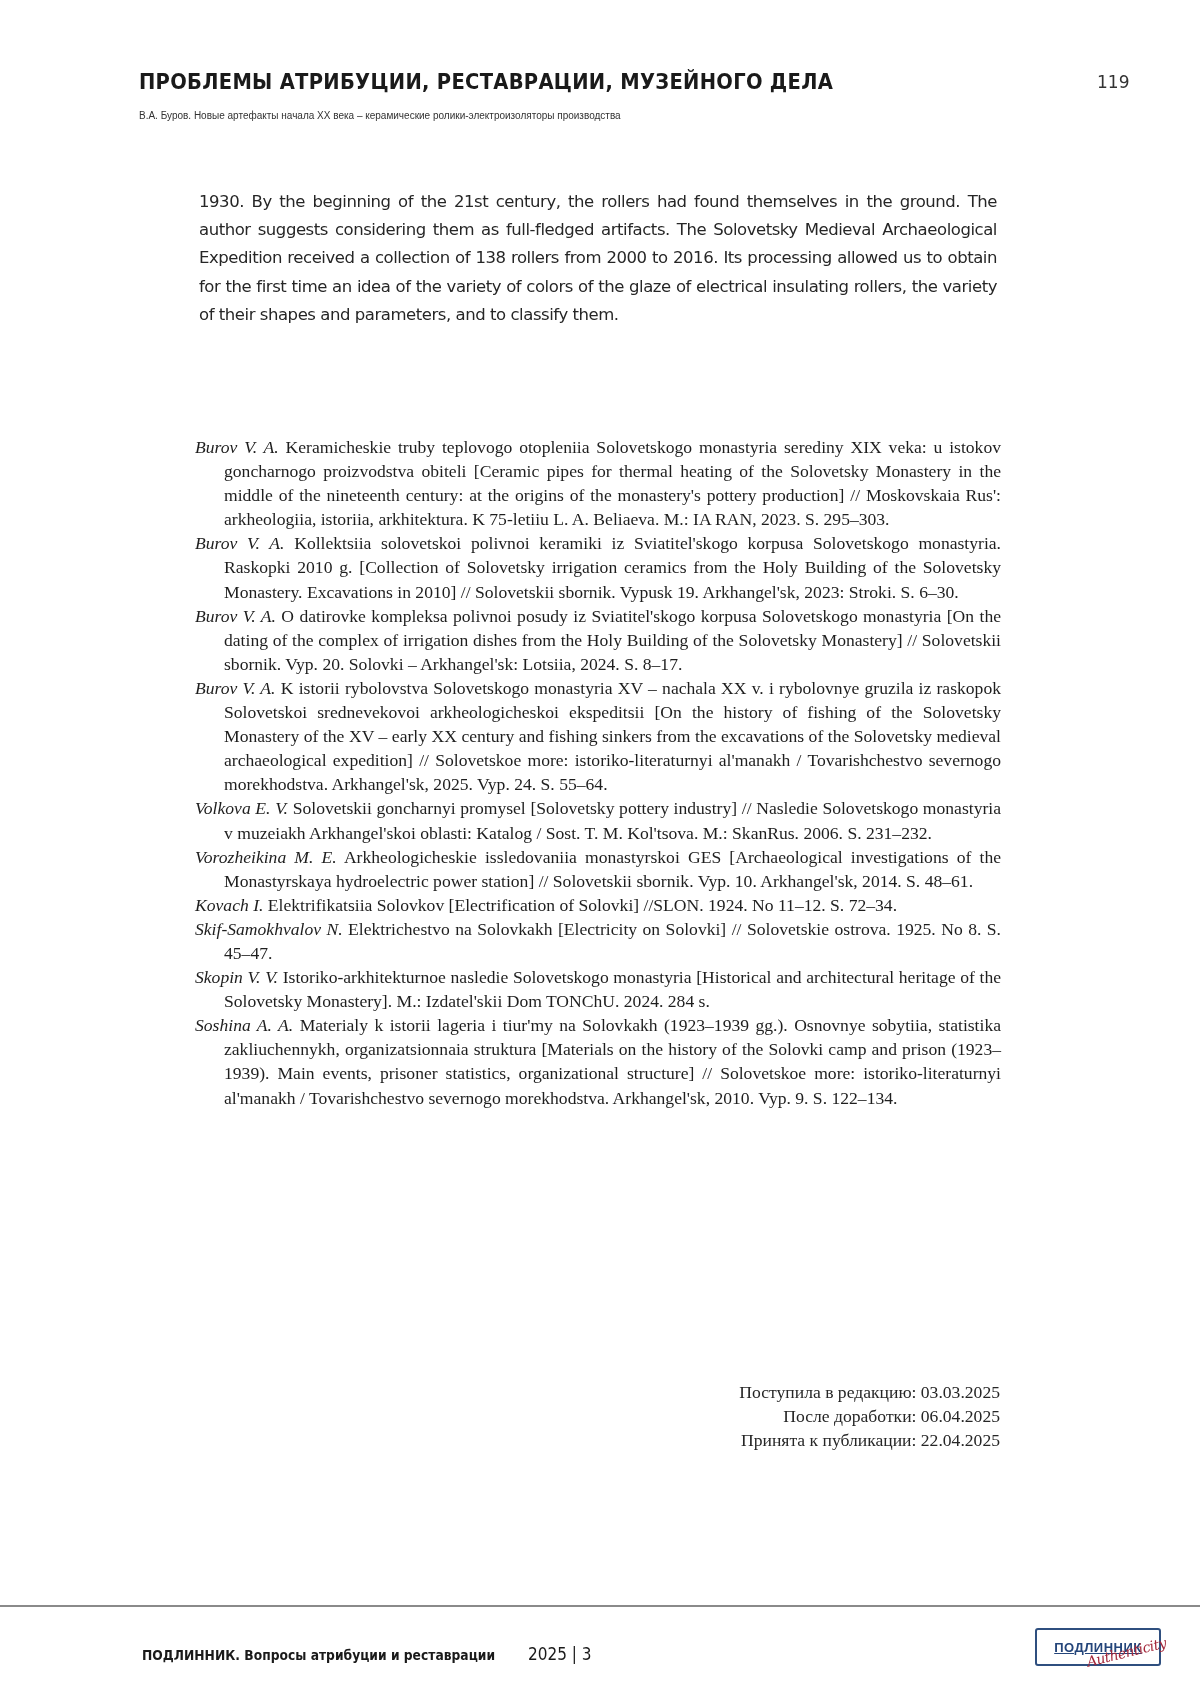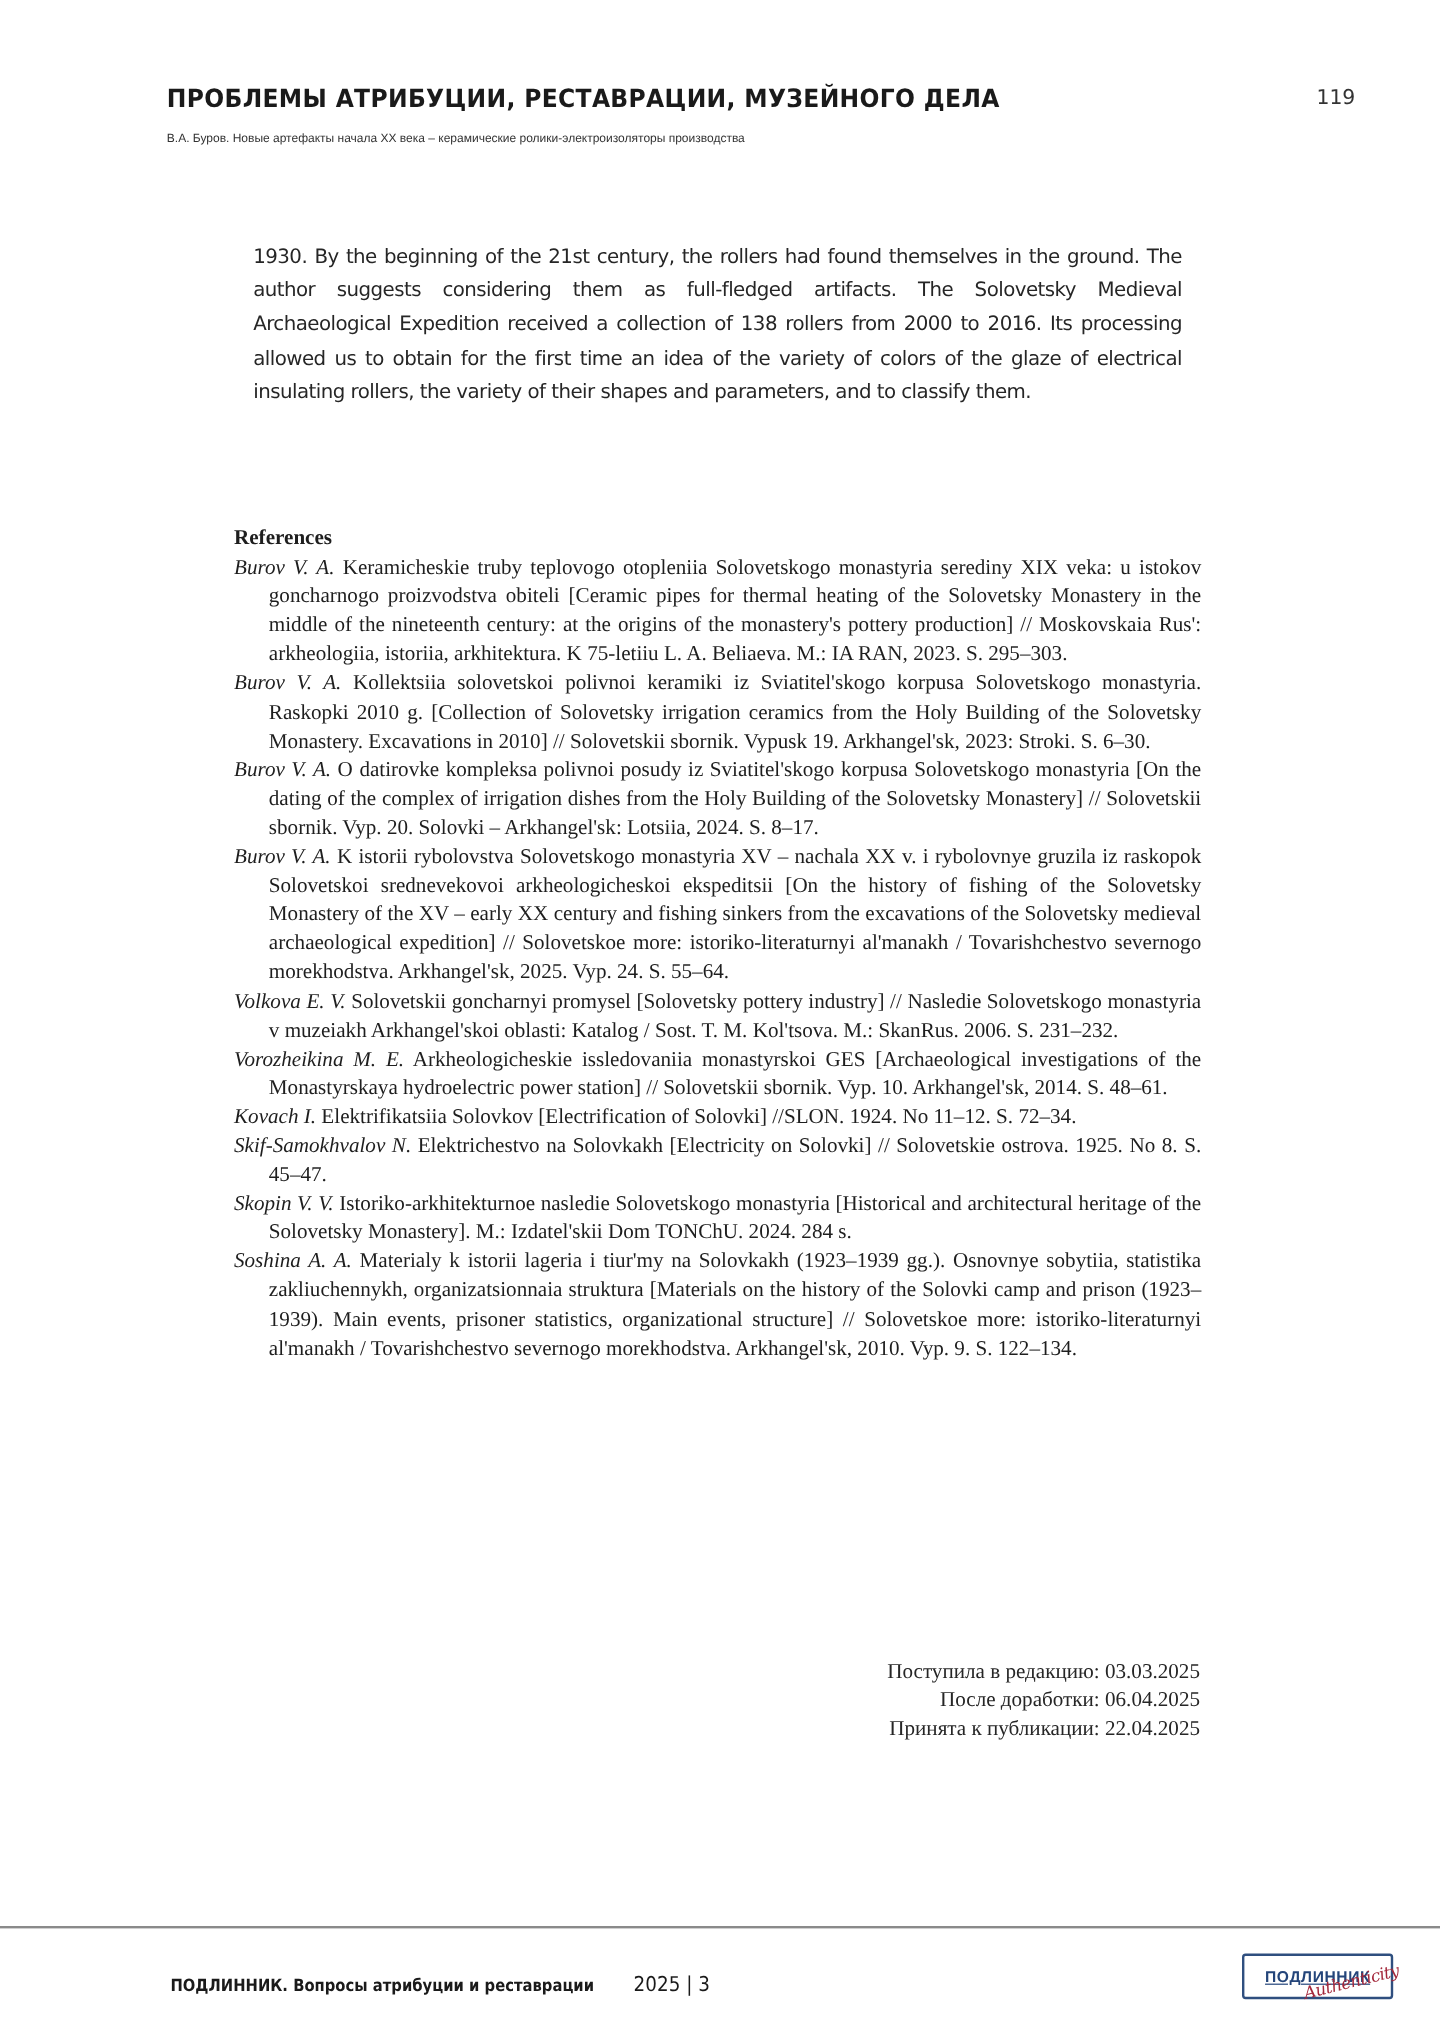--- a/index.html
+++ b/index.html
@@ -19,21 +19,21 @@
   .page-number {
     position: absolute; left: 1097px; top: 72px;
     font-family: "DejaVu Sans", sans-serif; font-size: 17px; color: #333;
   }
 
   .abstract {
     position: absolute; left: 195px; top: 184px; width: 806px;
     font-family: "DejaVu Sans", sans-serif; font-size: 16.5px; line-height: 28.2px;
     text-align: justify; color: #262626; letter-spacing: -0.45px;
   }
-  .abstract p { margin: 16px; }
+  .abstract p { margin: 4px; }
   .keywords { text-indent: 57px; }
   .keywords b { font-weight: bold; }
 
   .refs {
     position: absolute; left: 195px; top: 435px; width: 806px;
     font-family: "Liberation Serif", serif; font-size: 17.6px; line-height: 24.1px; color: #1e1e1e;
   }
   .refs-heading { font-weight: bold; margin: 0 0 1px 0; font-size: 17.6px; }
   .ref { margin: 0; padding-left: 29px; text-indent: -29px; text-align: justify; }
   .ref .author { font-style: italic; }
@@ -78,21 +78,20 @@
   <div class="running-sub">
     <div>В.А. Буров. Новые артефакты начала XX века – керамические ролики-электроизоляторы производства</div>
   </div>
   <div class="page-number">119</div>
 
   <div class="abstract">
     <p>1930. By the beginning of the 21st century, the rollers had found themselves in the ground. The author suggests considering them as full-fledged artifacts. The Solovetsky Medieval Archaeological Expedition received a collection of 138 rollers from 2000 to 2016. Its processing allowed us to obtain for the first time an idea of the variety of colors of the glaze of electrical insulating rollers, the variety of their shapes and parameters, and to classify them.</p>
   </div>
 
   <div class="refs">
-    <div class="refs-heading">References</div>
     <p class="ref"><span class="author">Burov V. A.</span><span> Keramicheskie truby teplovogo otopleniia Solovetskogo monastyria serediny XIX veka: u istokov goncharnogo proizvodstva obiteli [Ceramic pipes for thermal heating of the Solovetsky Monastery in the middle of the nineteenth century: at the origins of the monastery's pottery production] // Moskovskaia Rus': arkheologiia, istoriia, arkhitektura. K 75-letiiu L. A. Beliaeva. M.: IA RAN, 2023. S. 295–303.</span></p>
     <p class="ref"><span class="author">Burov V. A.</span><span> Kollektsiia solovetskoi polivnoi keramiki iz Sviatitel'skogo korpusa Solovetskogo monastyria. Raskopki 2010 g. [Collection of Solovetsky irrigation ceramics from the Holy Building of the Solovetsky Monastery. Excavations in 2010] // Solovetskii sbornik. Vypusk 19. Arkhangel'sk, 2023: Stroki. S. 6–30.</span></p>
     <p class="ref"><span class="author">Burov V. A.</span><span> O datirovke kompleksa polivnoi posudy iz Sviatitel'skogo korpusa Solovetskogo monastyria [On the dating of the complex of irrigation dishes from the Holy Building of the Solovetsky Monastery] // Solovetskii sbornik. Vyp. 20. Solovki – Arkhangel'sk: Lotsiia, 2024. S. 8–17.</span></p>
     <p class="ref"><span class="author">Burov V. A.</span><span> K istorii rybolovstva Solovetskogo monastyria XV – nachala XX v. i rybolovnye gruzila iz raskopok Solovetskoi srednevekovoi arkheologicheskoi ekspeditsii [On the history of fishing of the Solovetsky Monastery of the XV – early XX century and fishing sinkers from the excavations of the Solovetsky medieval archaeological expedition] // Solovetskoe more: istoriko-literaturnyi al'manakh / Tovarishchestvo severnogo morekhodstva. Arkhangel'sk, 2025. Vyp. 24. S. 55–64.</span></p>
     <p class="ref"><span class="author">Volkova E. V.</span><span> Solovetskii goncharnyi promysel [Solovetsky pottery industry] // Nasledie Solovetskogo monastyria v muzeiakh Arkhangel'skoi oblasti: Katalog / Sost. T. M. Kol'tsova. M.: SkanRus. 2006. S. 231–232.</span></p>
     <p class="ref"><span class="author">Vorozheikina M. E.</span><span> Arkheologicheskie issledovaniia monastyrskoi GES [Archaeological investigations of the Monastyrskaya hydroelectric power station] // Solovetskii sbornik. Vyp. 10. Arkhangel'sk, 2014. S. 48–61.</span></p>
     <p class="ref"><span class="author">Kovach I.</span><span> Elektrifikatsiia Solovkov [Electrification of Solovki] //SLON. 1924. No 11–12. S. 72–34.</span></p>
     <p class="ref"><span class="author">Skif-Samokhvalov N.</span><span> Elektrichestvo na Solovkakh [Electricity on Solovki] // Solovetskie ostrova. 1925. No 8. S. 45–47.</span></p>
     <p class="ref"><span class="author">Skopin V. V.</span><span> Istoriko-arkhitekturnoe nasledie Solovetskogo monastyria [Historical and architectural heritage of the Solovetsky Monastery]. M.: Izdatel'skii Dom TONChU. 2024. 284 s.</span></p>
     <p class="ref"><span class="author">Soshina A. A.</span><span> Materialy k istorii lageria i tiur'my na Solovkakh (1923–1939 gg.). Osnovnye sobytiia, statistika zakliuchennykh, organizatsionnaia struktura [Materials on the history of the Solovki camp and prison (1923–1939). Main events, prisoner statistics, organizational structure] // Solovetskoe more: istoriko-literaturnyi al'manakh / Tovarishchestvo severnogo morekhodstva. Arkhangel'sk, 2010. Vyp. 9. S. 122–134.</span></p>

